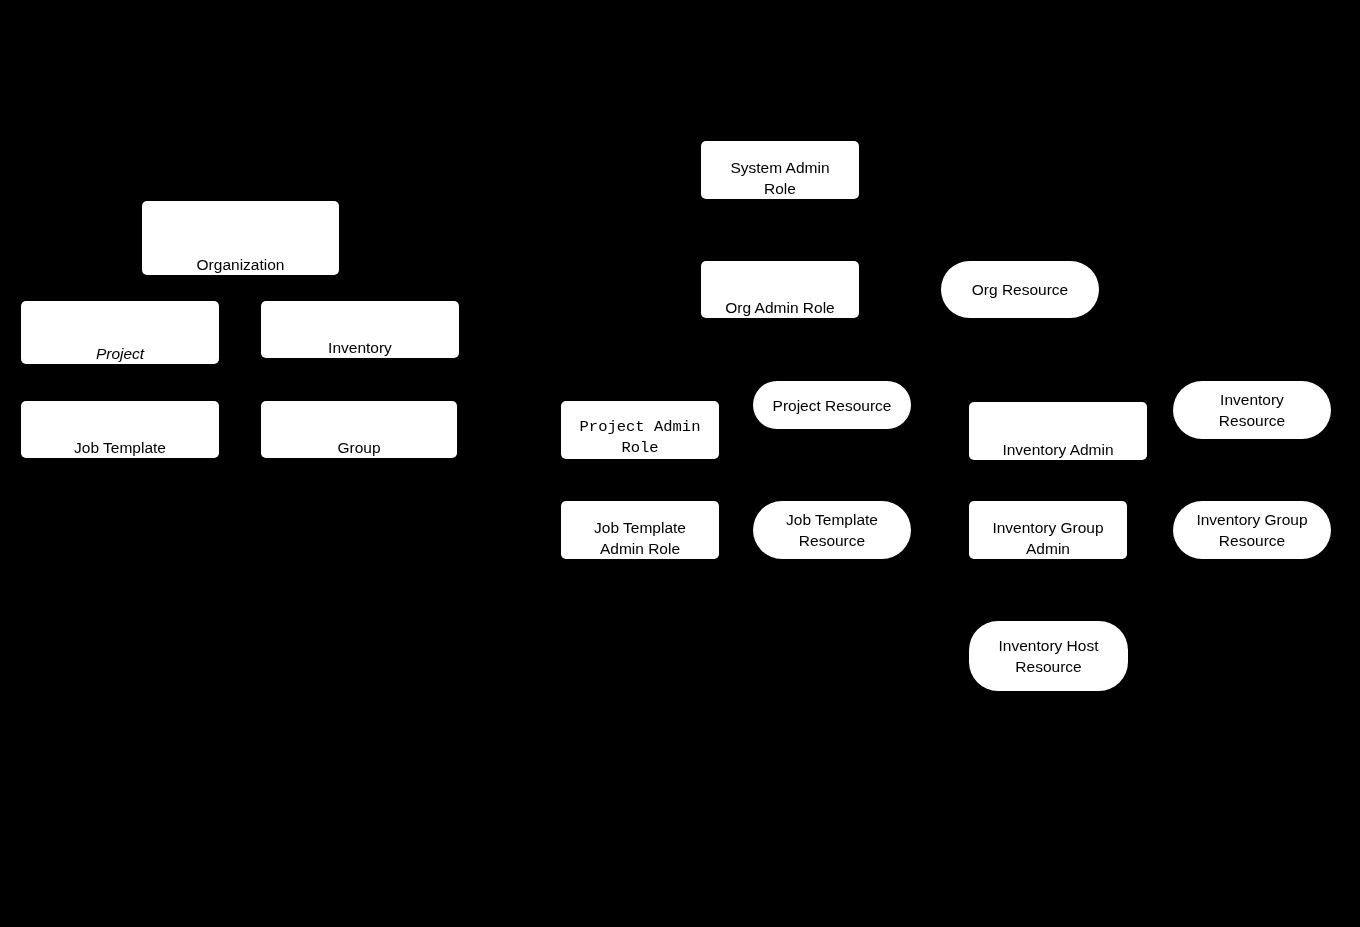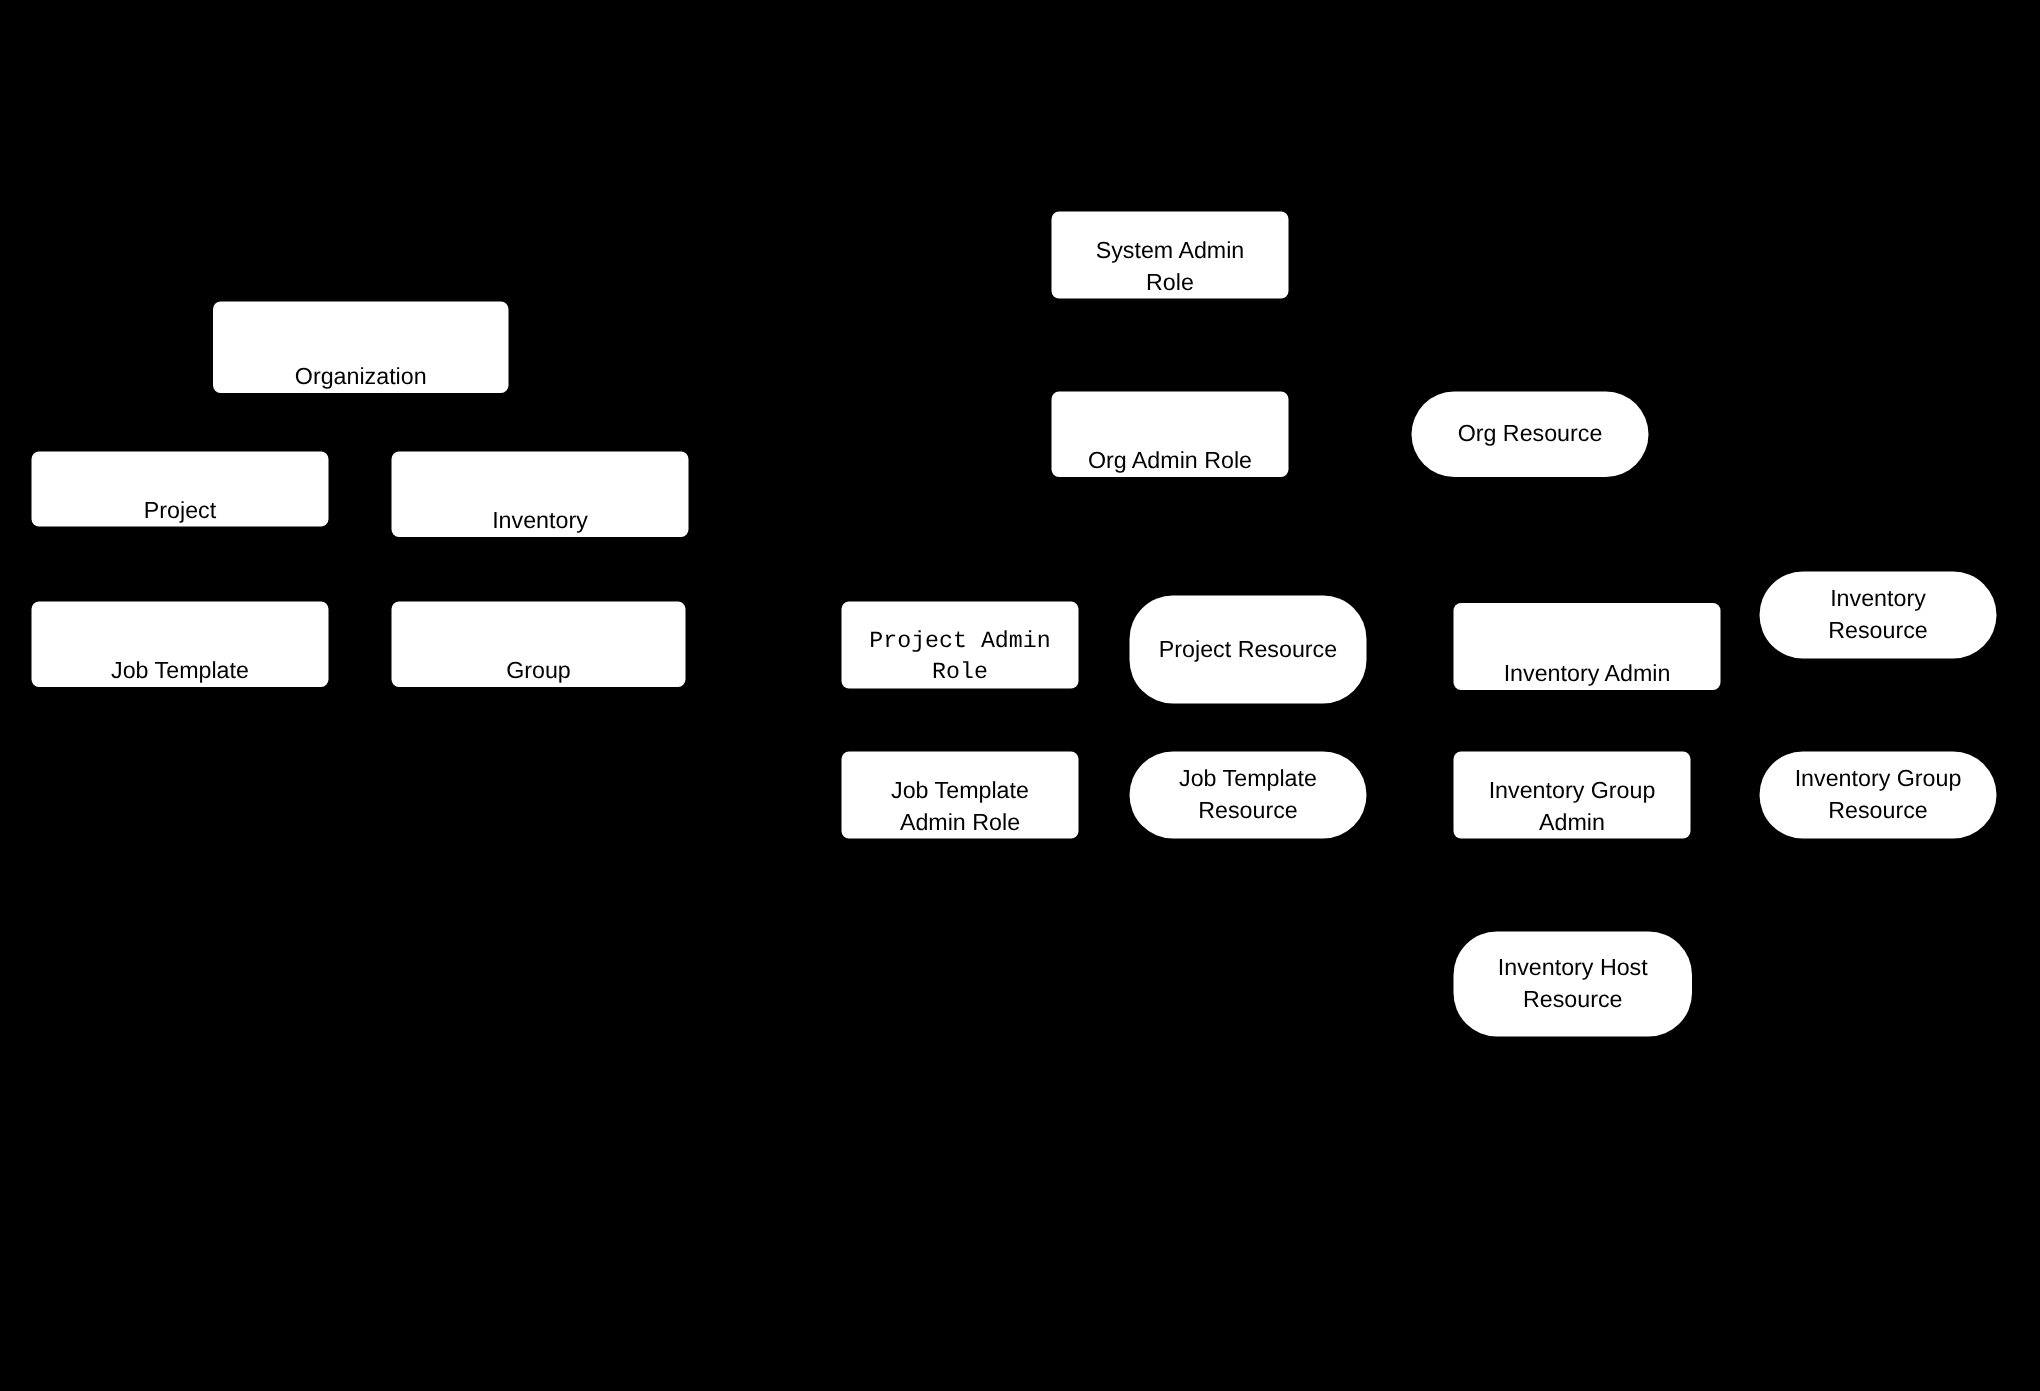--- a/index.html
+++ b/index.html
@@ -32,33 +32,33 @@
     line-height: 21px;
     box-sizing: border-box;
   }
   .node .label {
     white-space: pre-line;
   }
   .rect { border-radius: 5px; align-items: flex-end; }
   .pill { border-radius: 29px; }
 
   
-  #organization            { left: 142px;  top: 201px; width: 197px; height: 61px; }
-  #project                 { left: 21px;   top: 301px; width: 198px; height: 50px; }
+  #organization            { left: 142px;  top: 201px; width: 197px; height: 74px; }
+  #project                 { left: 21px;   top: 301px; width: 198px; height: 63px; font-style: italic; }
   #inventory               { left: 261px;  top: 301px; width: 198px; height: 57px; }
   #job-template            { left: 21px;   top: 401px; width: 198px; height: 57px; }
   #group                   { left: 261px;  top: 401px; width: 196px; height: 57px; }
   #host                    { left: 261px;  top: 501px; width: 198px; height: 57px; }
 
   
   #system-admin-role       { left: 701px;  top: 141px; width: 158px; height: 58px; }
   #org-admin-role          { left: 701px;  top: 261px; width: 158px; height: 57px; }
   #org-resource            { left: 941px;  top: 261px; width: 158px; height: 57px; }
   #project-admin-role      { left: 561px;  top: 401px; width: 158px; height: 58px; font-family: Liberation Mono, monospace; }
-  #project-resource        { left: 753px;  top: 381px; width: 158px; height: 72px; margin-top: 16px; }
+  #project-resource        { left: 753px;  top: 381px; width: 158px; height: 48px; }
   #inventory-admin         { left: 969px;  top: 402px; width: 178px; height: 58px; }
   #inventory-resource      { left: 1173px; top: 381px; width: 158px; height: 58px; }
   #job-template-admin-role { left: 561px;  top: 501px; width: 158px; height: 58px; }
   #job-template-resource   { left: 753px;  top: 501px; width: 158px; height: 58px; }
   #inventory-group-admin   { left: 969px;  top: 501px; width: 158px; height: 58px; }
   #inventory-group-resource{ left: 1173px; top: 501px; width: 158px; height: 58px; }
   #inventory-host-resource { left: 969px;  top: 621px; width: 159px; height: 70px; justify-content: center; }
 </style>
 </head>
 <body>

